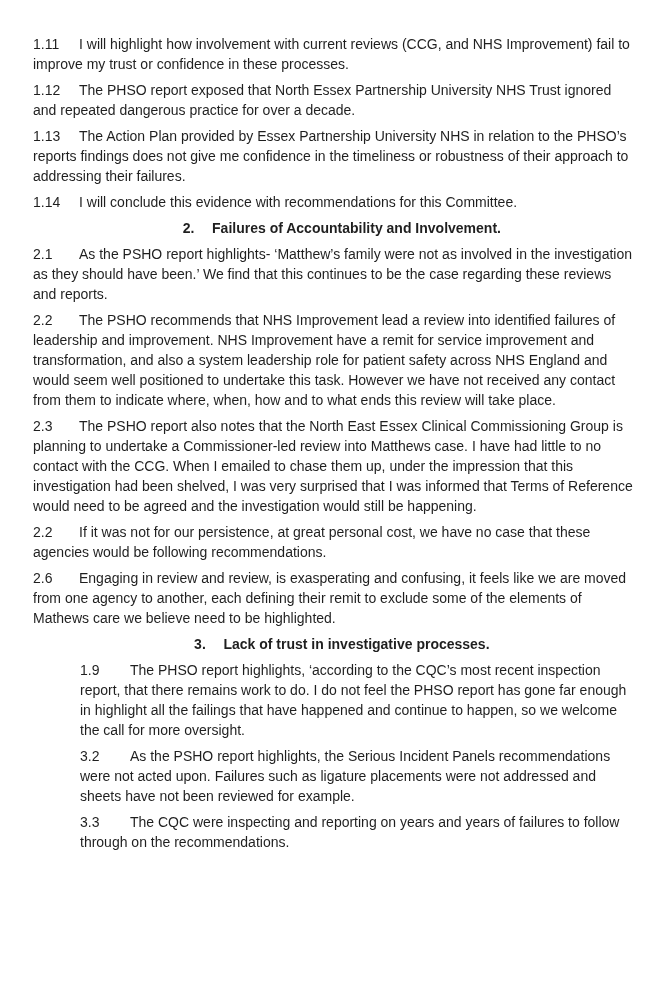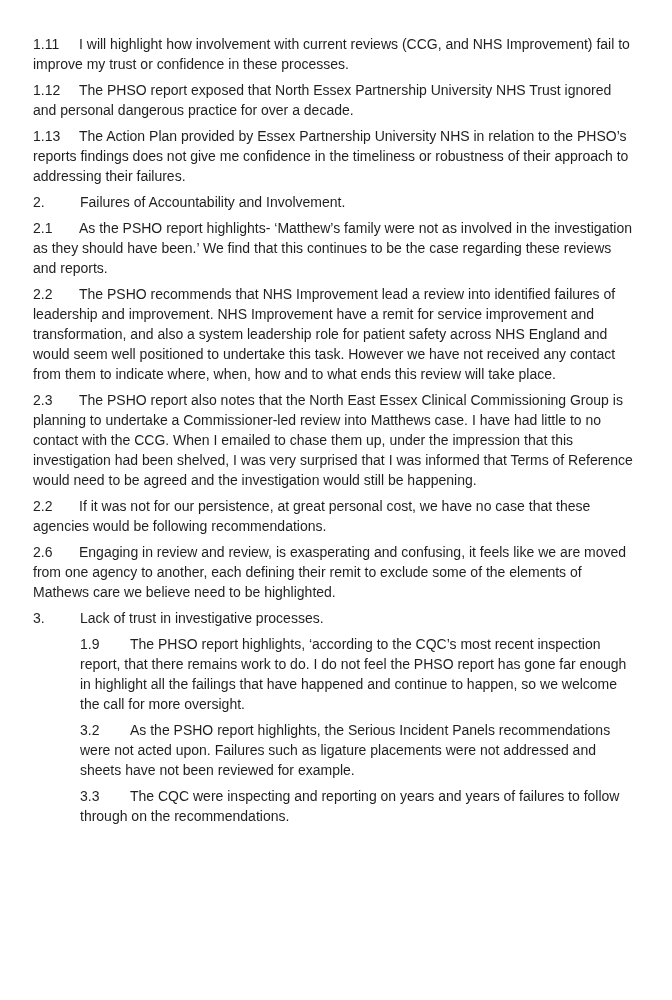--- a/index.html
+++ b/index.html
@@ -21,41 +21,43 @@
     margin: 0 0 6px 0;
     font-size: 14px;
     line-height: 20px;
     text-align: left;
   }
   .num {
     display: inline-block;
     min-width: 46px;
   }
   .heading {
-    font-weight: normal;
+    font-weight: bold;
+    text-align: center;
   }
   .heading .num { min-width: 47px; }
   .indent {
     margin-left: 47px;
   }
   .indent .num { min-width: 50px; }
   .gap-before {
   }
 </style>
 </head>
 <body style="background: rgb(255, 255, 255); color: rgb(31, 31, 31);">
 
 <div class="page">
 
   <p class="para"><span class="num">1.11</span><span>I will highlight how involvement with current reviews (CCG, and NHS Improvement) fail to improve my trust or confidence in these processes.</span></p>
 
-  <p class="para"><span class="num">1.12</span><span>The PHSO report exposed that North Essex Partnership University NHS Trust ignored and personal dangerous practice for over a decade.</span></p>
+  <p class="para"><span class="num">1.12</span><span>The PHSO report exposed that North Essex Partnership University NHS Trust ignored and repeated dangerous practice for over a decade.</span></p>
 
   <p class="para"><span class="num">1.13</span><span>The Action Plan provided by Essex Partnership University NHS in relation to the PHSO’s reports findings does not give me confidence in the timeliness or robustness of their approach to addressing their failures.</span></p>
 
+  <p class="para"><span class="num">1.14</span><span>I will conclude this evidence with recommendations for this Committee.</span></p>
 
   <p class="para heading"><span class="num">2.</span><span>Failures of Accountability and Involvement.</span></p>
 
   <p class="para"><span class="num">2.1</span><span>As the PSHO report highlights-  ‘Matthew’s family were not as involved in the investigation as they should have been.’ We find that this continues to be the case regarding these reviews and reports.</span></p>
 
   <p class="para"><span class="num">2.2</span><span>The PSHO recommends that NHS Improvement lead a review into identified failures of leadership and improvement. NHS Improvement have a remit for service improvement and transformation, and also a system leadership role for patient safety across NHS England and would seem well positioned to undertake this task. However we have not received any contact from them to indicate where, when, how and to what ends this review will take place.</span></p>
 
   <p class="para"><span class="num">2.3</span><span>The PSHO report also notes that the North East Essex Clinical Commissioning Group is planning to undertake a Commissioner-led review into Matthews case. I have had little to no contact with the CCG. When I emailed to chase them up, under the impression that this investigation had been shelved, I was very surprised that I was informed that Terms of Reference would need to be agreed and the investigation would still be happening.</span></p>
 
 

